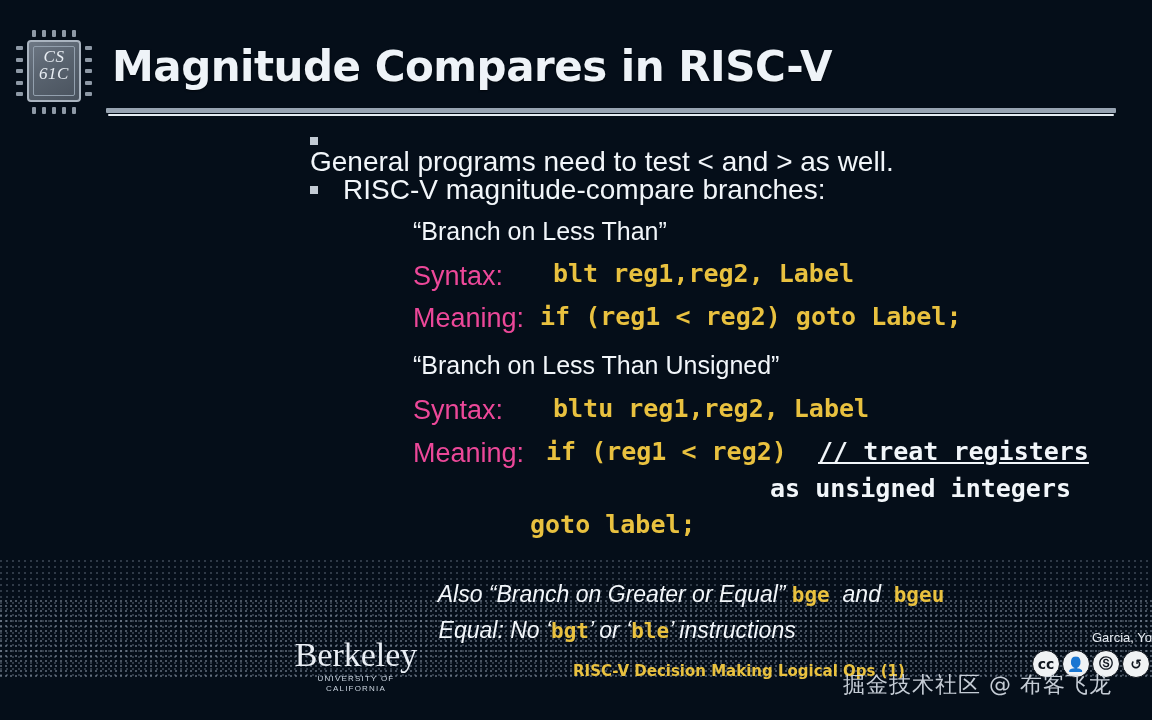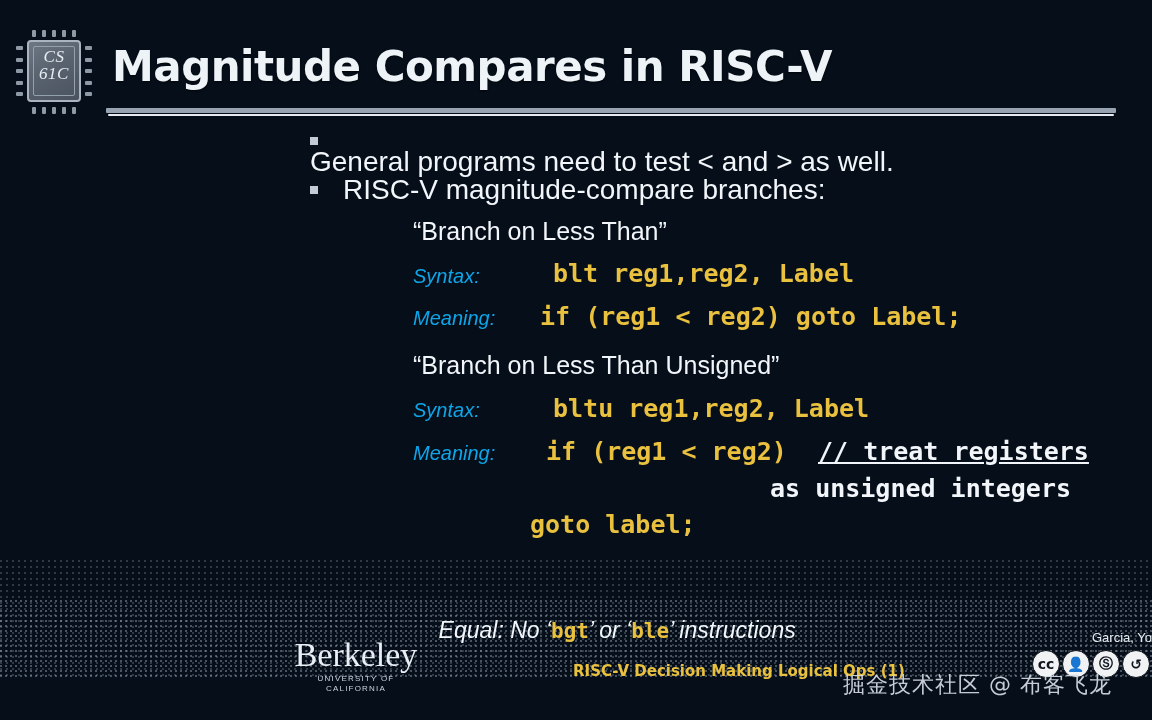--- a/index.html
+++ b/index.html
@@ -162,24 +162,23 @@
   .body-line {
     position: absolute;
     white-space: pre;
     color: #f2f6fa;
   }
   .quote-head {
     font-size: 25px;
     line-height: 30px;
   }
   .label {
-    font-size: 20px;
+    font-size: 27px;
     line-height: 30px;
-    color: #0ea5e9;
-    font-style: italic;
+    color: #ec4899;
   }
   .code {
     font-family: "DejaVu Sans Mono", "Liberation Mono", monospace;
     font-weight: bold;
     font-size: 25px;
     color: #e9c13f;
     white-space: pre;
   }
   .code-white {
     font-family: "DejaVu Sans Mono", "Liberation Mono", monospace;
@@ -352,20 +351,23 @@
 
   <div class="body-line label" style="left:413px; top:395px;">Syntax:</div>
   <div class="body-line code" style="left:553px; top:394px;">bltu reg1,reg2, Label</div>
 
   <div class="body-line label" style="left:413px; top:438px;">Meaning:</div>
   <div class="body-line code" style="left:546px; top:437px;">if (reg1 &lt; reg2)</div>
   <div class="body-line code-white" style="left:818px; top:437px;text-decoration:underline;">// treat registers</div>
   <div class="body-line code-white" style="left:770px; top:474px;">as unsigned integers</div>
   <div class="body-line code" style="left:530px; top:510px;">goto label;</div>
 
+  <div class="body-line italic-note" style="left:413px; top:552px;">
+    <span>Also “Branch on Greater or Equal” </span><span class="code-sm">bge</span><span>  and  </span><span class="code-sm">bgeu</span>
+  </div>
 
   <div class="body-line italic-note" style="left:413px; top:588px;">
     <span>Equal: No ‘</span><span class="code-sm">bgt</span><span>’ or ‘</span><span class="code-sm">ble</span><span>’ instructions</span>
   </div>
 
   <div id="berkeley-logo">
     <div id="berkeley-word">Berkeley</div>
     <div id="berkeley-sub">UNIVERSITY OF CALIFORNIA</div>
   </div>
 

